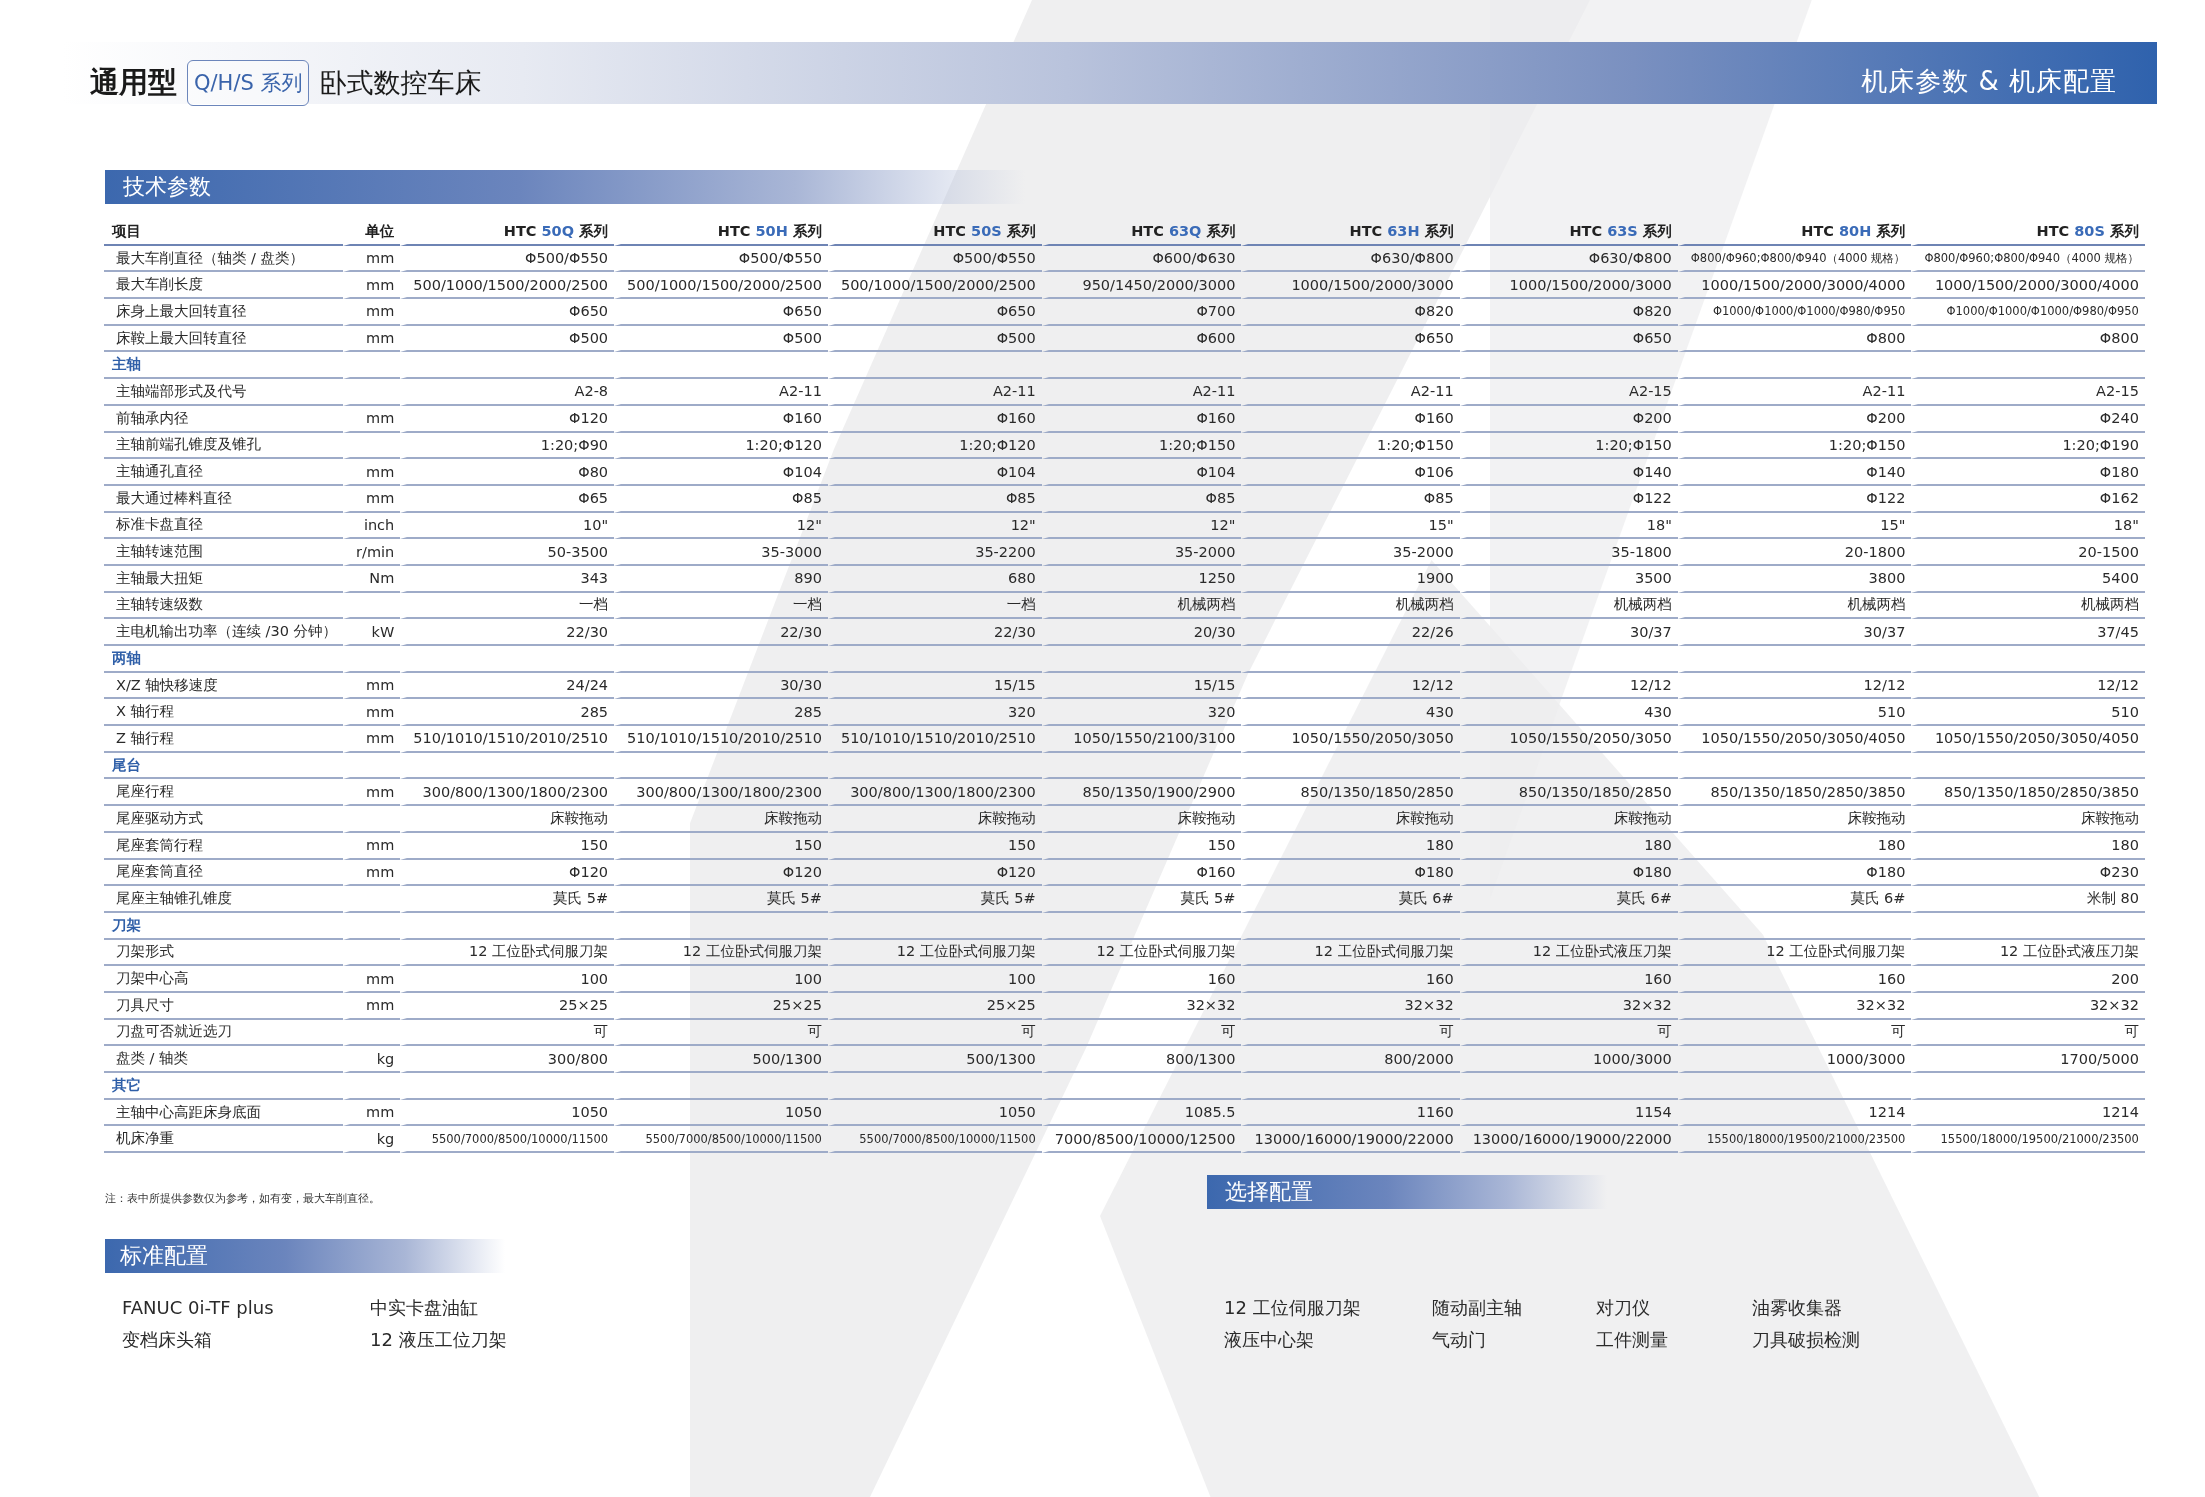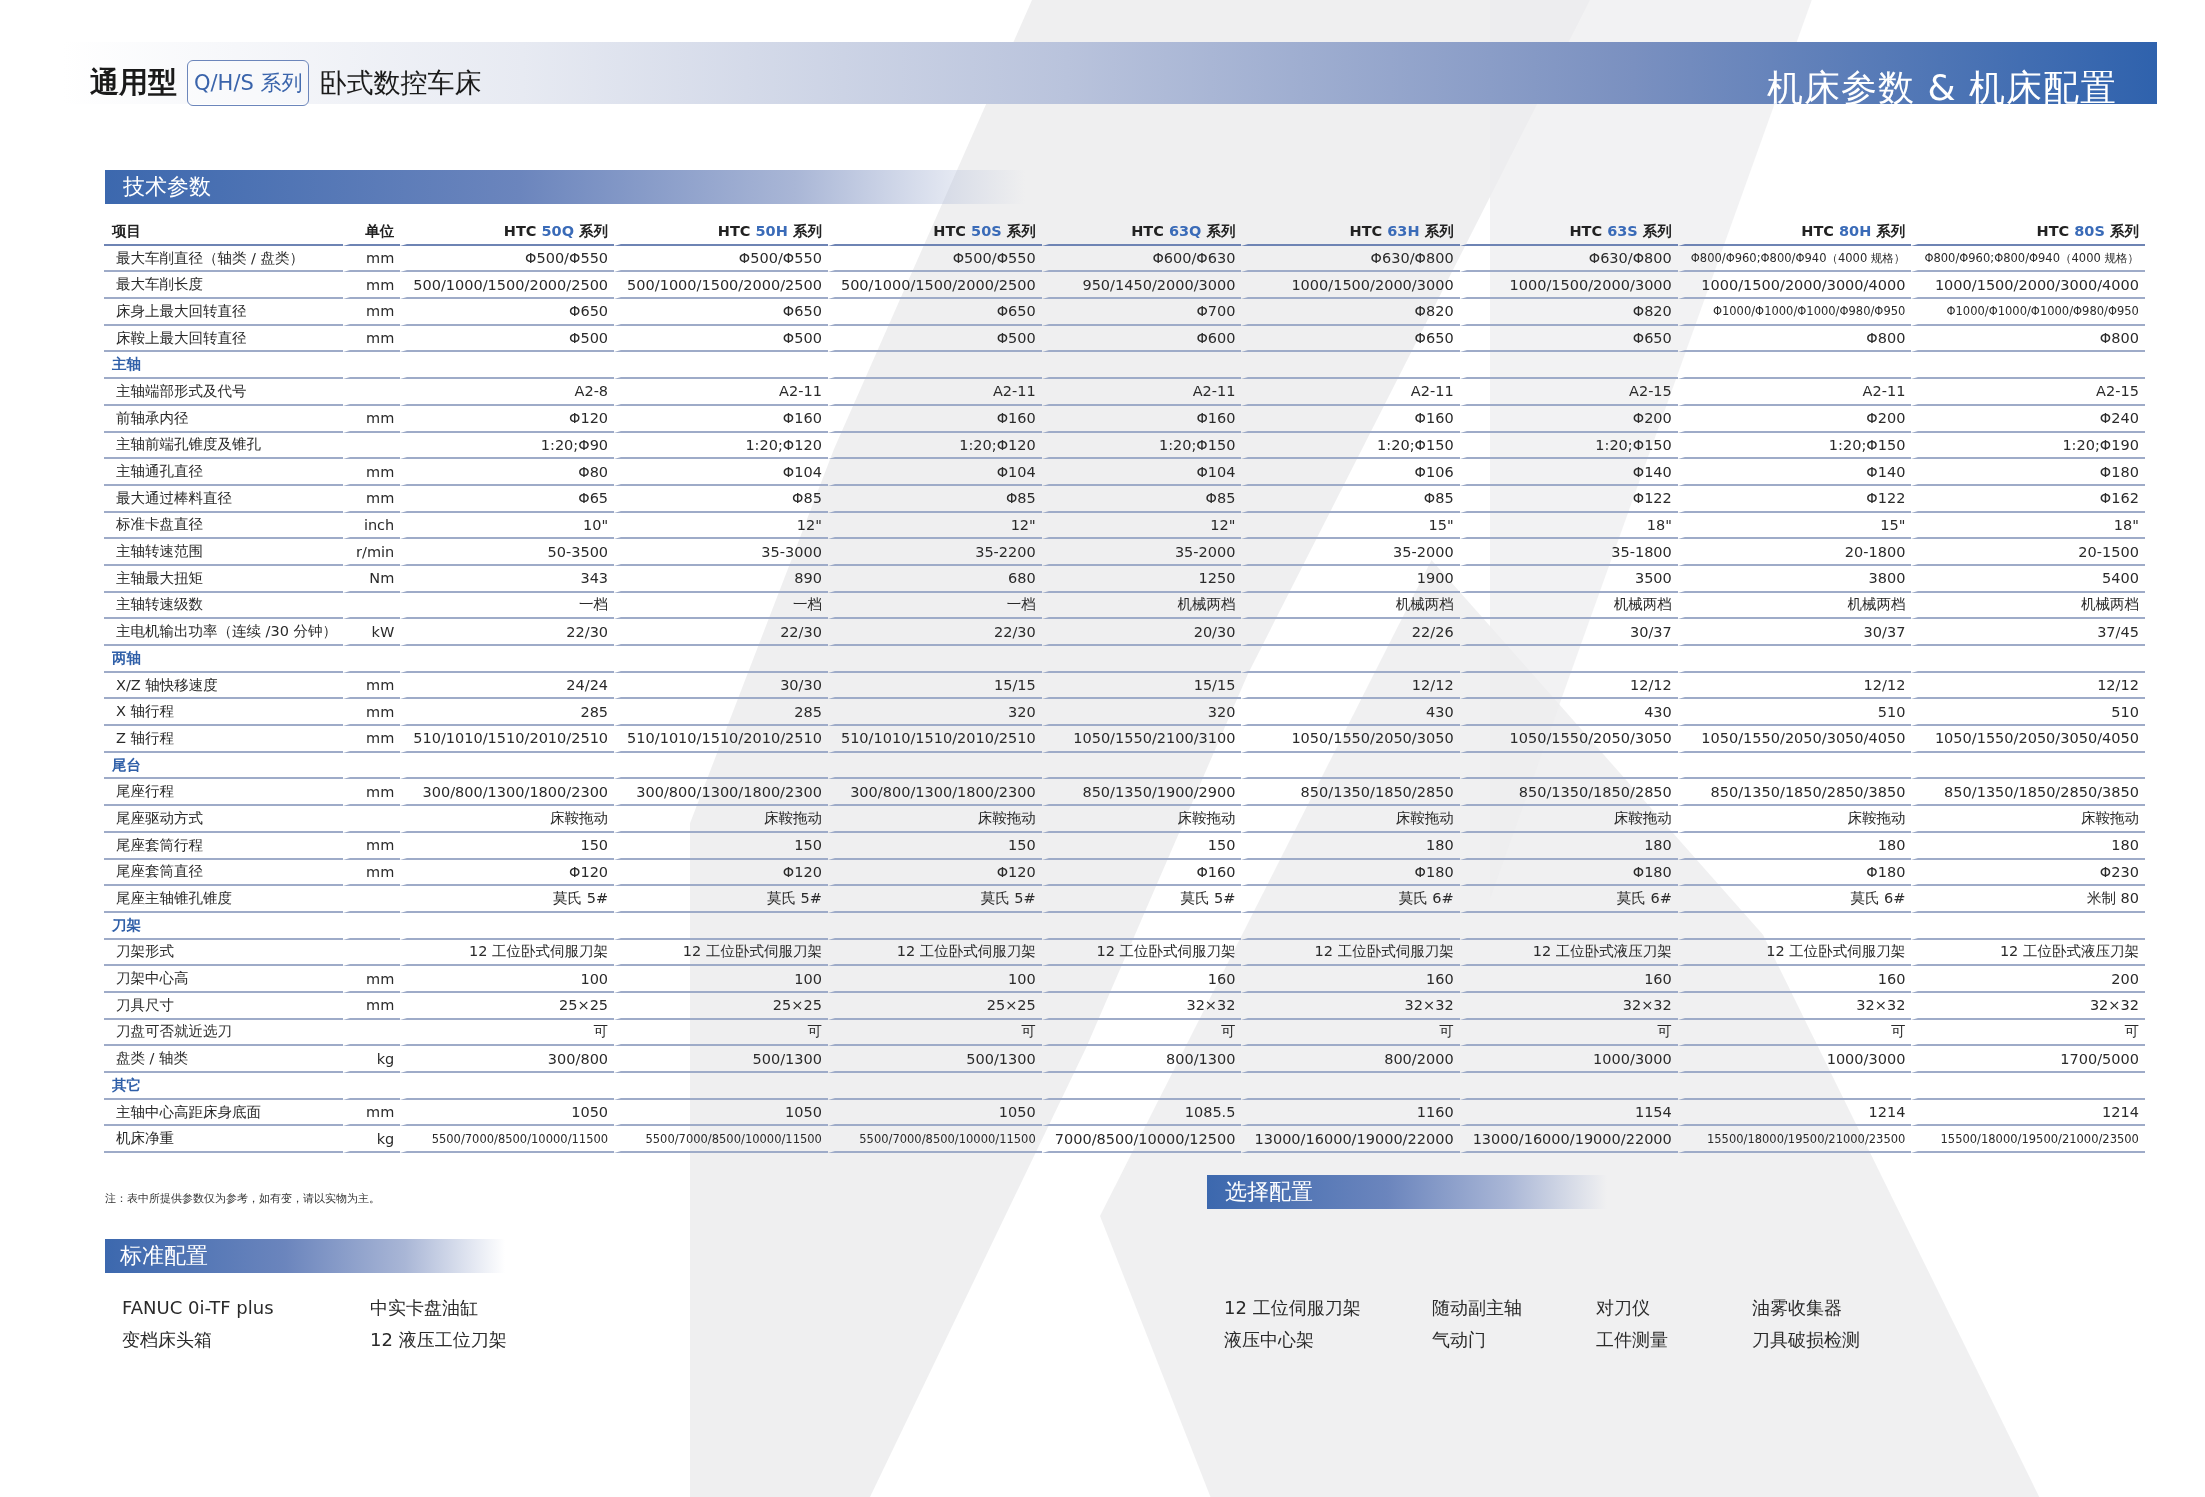--- a/index.html
+++ b/index.html
@@ -37,21 +37,21 @@
   .header-left {
     position: absolute; left: 28px; top: 18px; display: flex; align-items: center; gap: 10px;
   }
   .title-bold { font-size: 29px; font-weight: bold; color: #1a1a1a; }
   .series-badge {
     font-size: 21px; color: #3a64ab; border: 1.5px solid #6c86bb; border-radius: 6px;
     padding: 8px 6px; background: rgba(255,255,255,0.3); line-height: 28px;
   }
   .title-rest { font-size: 27px; color: #1a1a1a; }
   .header-right {
-    position: absolute; right: 40px; top: 22px; font-size: 36px; color: #ffffff; letter-spacing: 1px;
+    position: absolute; right: 40px; top: 22px; font-size: 26px; color: #ffffff; letter-spacing: 1px;
   }
 
   
   .section-bar {
     position: absolute; height: 34px;
     background: linear-gradient(90deg, #3c68ae 0%, #6b85bd 45%, #a9b6d6 75%, rgba(255,255,255,0) 100%);
     color: #ffffff; font-size: 22px; line-height: 34px; padding-left: 18px;
   }
   .sb-tech { left: 105px; top: 170px; width: 920px; }
   .sb-std { left: 105px; top: 1239px; width: 400px; padding-left: 15px; }
@@ -526,21 +526,21 @@
         <td class="col-val small-val">5500/7000/8500/10000/11500</td>
         <td class="col-val">7000/8500/10000/12500</td>
         <td class="col-val">13000/16000/19000/22000</td>
         <td class="col-val">13000/16000/19000/22000</td>
         <td class="col-val small-val">15500/18000/19500/21000/23500</td>
         <td class="col-val small-val">15500/18000/19500/21000/23500</td>
       </tr>
     </tbody>
 </table>
 
-<div class="note">注：表中所提供参数仅为参考，如有变，请以实物为主。</div>
+<div class="note">注：表中所提供参数仅为参考，如有变，最大车削直径。</div>
 
 <div class="section-bar sb-std">标准配置</div>
 <div class="config-grid cfg-std" id="cfg-std">
     <div class="cfg-item">FANUC 0i-TF plus</div>
     <div class="cfg-item">中实卡盘油缸</div>
     <div class="cfg-item">变档床头箱</div>
     <div class="cfg-item">12 液压工位刀架</div>
   </div>
 
 <div class="section-bar sb-opt">选择配置</div>

